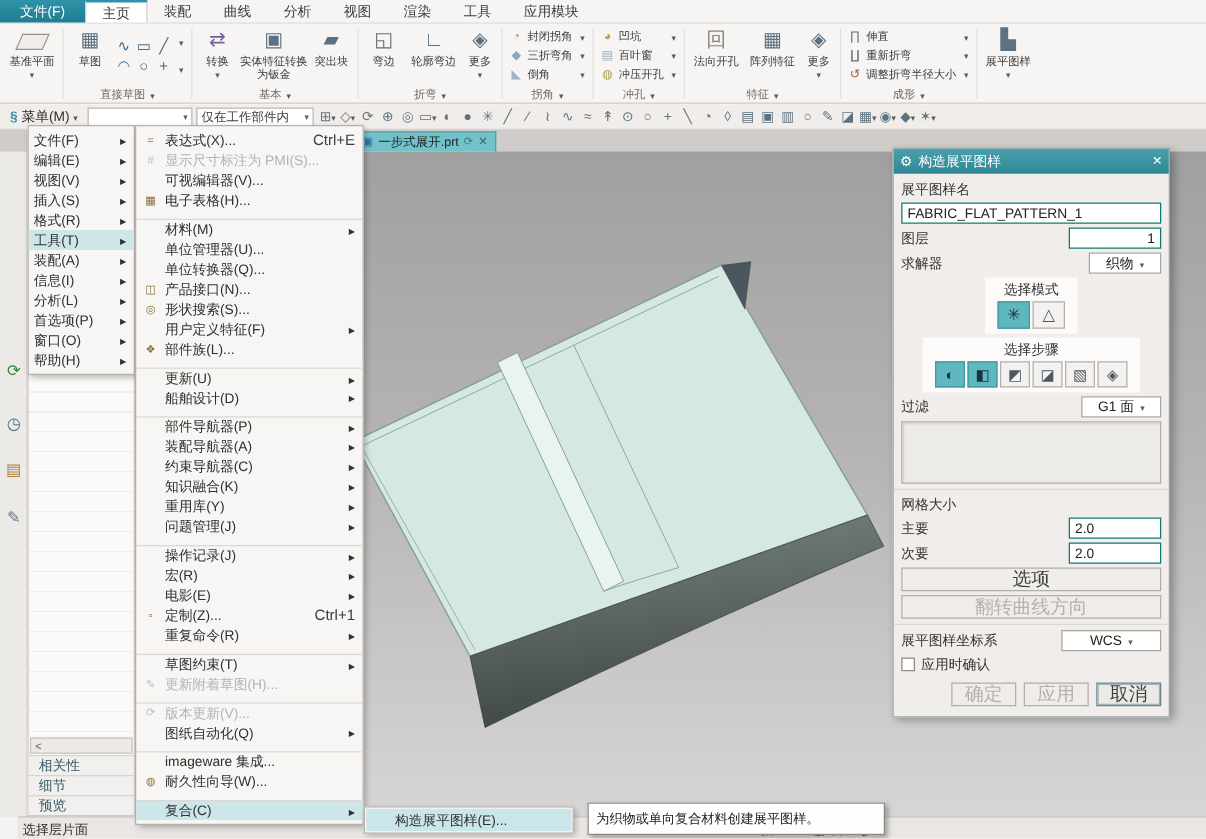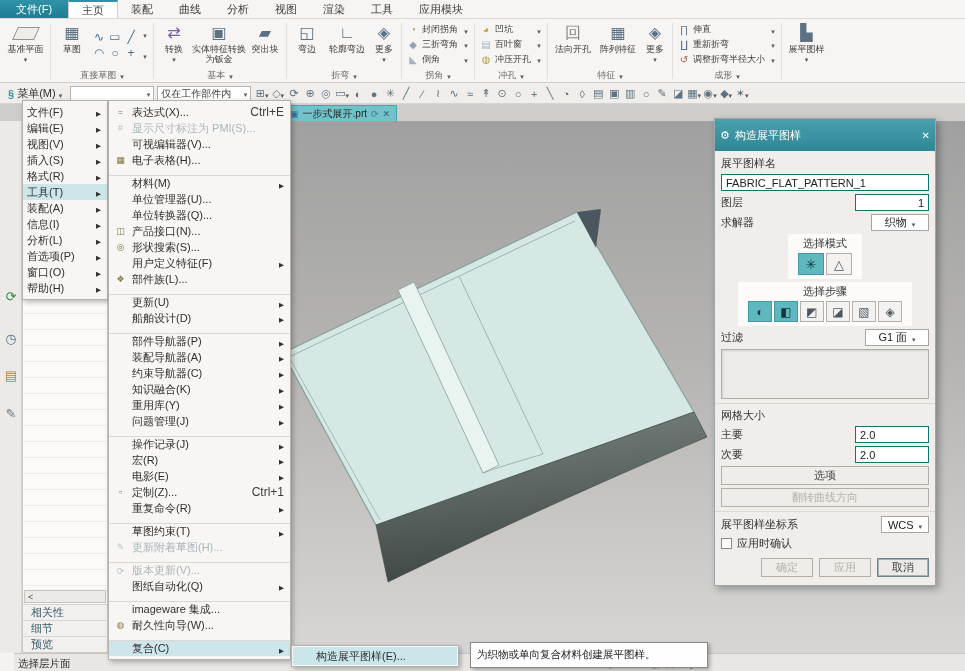--- a/index.html
+++ b/index.html
@@ -78,39 +78,39 @@
 .mi.disabled .mic{color:#b9c3c6;}
 .sep-before{border-top:1px solid #dcd7d2;margin-top:7px;}
 .menu-l1{left:22px;top:100px;width:86px;}
 .menu-l2{left:108px;top:100px;width:183px;}
 .flyout{left:291px;top:645px;width:168px;padding:1px;}
 .flyout .mi{background:#cbe6ea;height:18px;}
 .tooltip{position:absolute;left:470px;top:642px;width:238px;min-height:26px;background:#fefefe;border:1px solid #8a8a8a;box-shadow:2px 2px 4px rgba(0,0,0,.3);z-index:32;display:flex;align-items:center;padding:2px 6px;font-size:10.5px;color:#222;}
 
 
 .dlg{position:absolute;left:714px;top:118px;width:222px;background:#f0edeb;border:1px solid #9aa7aa;box-shadow:3px 3px 7px rgba(0,0,0,.3);z-index:25;}
-.dlg-title{height:32px;background:linear-gradient(#4aa0ad,#2f8795);color:#fff;display:flex;align-items:center;padding:0 5px;gap:5px;font-size:11px;}
+.dlg-title{height:20px;background:linear-gradient(#4aa0ad,#2f8795);color:#fff;display:flex;align-items:center;padding:0 5px;gap:5px;font-size:11px;}
 .dlg-title .gear::after{content:"⚙";font-size:11px;}
 .dlg-title .tspacer{flex:1;}
 .dlg-title .xbtn::after{content:"✕";font-size:10px;}
 .dlg-body{padding:5px 6px 8px;display:flex;flex-direction:column;gap:3px;}
 .dlabel{font-size:11px;color:#333;}
 .drow{display:flex;align-items:center;justify-content:space-between;gap:4px;}
 .din{height:17px;border:1px solid #0f766e;background:#fff;font-size:11px;padding:0 4px;display:flex;align-items:center;color:#222;}
 .din.full{width:100%;}
 .din.num{width:74px;}
 .din.right{justify-content:flex-end;}
 .dcombo{height:17px;border:1px solid #a9a4a0;background:#fff;font-size:11px;padding:0 3px;display:flex;align-items:center;gap:5px;justify-content:center;color:#222;}
 .card{align-self:center;background:#fcfbfa;padding:2px 10px 4px;display:flex;flex-direction:column;align-items:center;gap:2px;}
 .ibtnrow{display:flex;gap:2px;}
 .ibtn{width:26px;height:22px;border:1px solid #b3aeaa;background:#f4f2f0;display:flex;align-items:center;justify-content:center;font-size:13px;color:#4c5a60;}
 .ibtn.active{background:#5fb7bf;border-color:#3f98a2;color:#14363a;}
 .steps .ibtn{width:24px;height:21px;font-size:12px;}
 .listbox{height:50px;border:1px solid #b3aeaa;background:#ecebe8;box-shadow:inset 1px 1px 2px rgba(0,0,0,.12);}
-.dbtn{height:19px;border:1px solid #b3aeaa;background:#efedea;display:flex;align-items:center;justify-content:center;font-size:11px;color:#3f3f3f;}
+.dbtn{height:19px;border:1px solid #b3aeaa;background:#efedea;display:flex;align-items:center;justify-content:center;font-size:15px;color:#3f3f3f;}
 .dbtn.disabled{color:#b6b0ab;}
 .dbtn.default{border-color:#6f8489;box-shadow:inset 0 0 0 1px #9db4b8;background:#eceae7;}
 .cbrow{display:flex;align-items:center;gap:5px;}
 .cb{width:11px;height:11px;border:1px solid #8d8984;background:#fff;}
 .btnrow{display:flex;justify-content:flex-end;gap:6px;margin-top:4px;}
 .btnrow .dbtn{width:52px;}
 .hr{height:1px;background:#dcd8d4;margin:1px -6px;}
 
 
 .sbar{position:absolute;left:0;right:0;top:653px;height:18px;background:#e9e6e3;border-top:1px solid #c8c4c0;z-index:10;font-size:10.5px;color:#2e2e2e;margin-left:14px;}
@@ -831,21 +831,21 @@
       </div>
       <div class="drow">
         <span class="dlabel">次要</span>
         <div class="din num">2.0</div>
       </div>
       <div class="dbtn">选项</div>
       <div class="dbtn disabled">翻转曲线方向</div>
       <div class="hr"></div>
       <div class="drow">
         <span class="dlabel">展平图样坐标系</span>
-        <div class="dcombo" style="width:48px">
+        <div class="dcombo" style="width:80px">
           <span>WCS</span>
             <span class="car"></span>
         </div>
       </div>
       <div class="cbrow">
         <span class="cb"></span>
         <span class="dlabel">应用时确认</span>
       </div>
       <div class="btnrow">
         <div class="dbtn disabled">确定</div>

